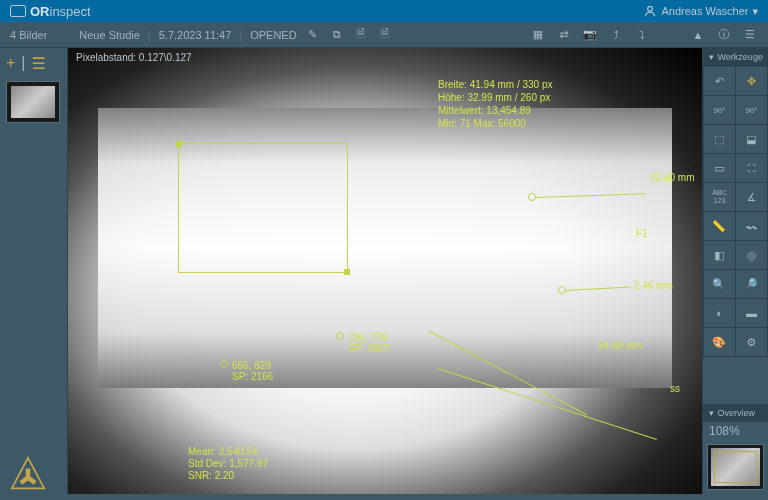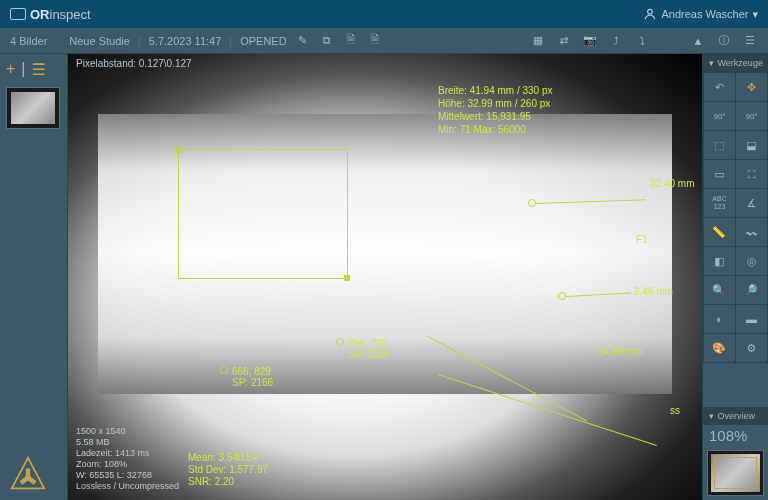--- a/index.html
+++ b/index.html
@@ -1,17 +1,17 @@
 <!DOCTYPE html>
 <html><head>
 <meta charset="utf-8">
 <style>
 *{margin:0;padding:0;box-sizing:border-box;font-family:Arial,sans-serif}
 body{width:768px;height:500px;background:#3d5866;overflow:hidden;position:relative}
-.top-bar{height:28px;background:#0c4a6e;display:flex;align-items:center;padding:0 10px;color:#b8c8d0;font-size:12px;justify-content:space-between}
+.top-bar{height:22px;background:#0369a1;display:flex;align-items:center;padding:0 10px;color:#b8c8d0;font-size:12px;justify-content:space-between}
 .logo{display:flex;align-items:center;gap:4px}
 .logo-icon{width:16px;height:12px;border:1.5px solid #b8c8d0;border-radius:2px}
 .logo-text{font-size:13px}
 .logo-text .bold{font-weight:bold;color:#d8e4ea}
 .user{display:flex;align-items:center;gap:4px;font-size:11px}
 .sub-bar{height:26px;background:#3d5866;display:flex;align-items:center;padding:0 10px;color:#9fb4bf;font-size:11px;border-bottom:1px solid #2d4450;gap:8px}
 .sub-bar .divider{color:#5a7080}
 .sub-right{margin-left:auto;display:flex;gap:10px}
 .icon-btn{width:16px;height:16px;display:inline-flex;align-items:center;justify-content:center;color:#9fb4bf;cursor:pointer}
 .main{display:flex;height:446px}
@@ -58,21 +58,21 @@
         <circle cx="12" cy="8" r="4"></circle>
         <path d="M4 21c0-4 4-7 8-7s8 3 8 7"></path>
       </svg>
     <span>Andreas Wascher</span>
     <span>▾</span>
   </div>
 </div>
 
 <div class="sub-bar">
   <span>4 Bilder</span>
-  <span style="margin-left:14px">Neue Studie</span>
+  <span style="margin-left:24px">Neue Studie</span>
   <span class="divider">|</span>
   <span>5.7.2023 11:47</span>
   <span class="divider">|</span>
   <span>OPENED</span>
   <span class="icon-btn">✎</span>
   <span class="icon-btn">⧉</span>
   <span class="icon-btn">🗎</span>
   <span class="icon-btn">🗎</span>
   <div class="sub-right">
     <span class="icon-btn">▦</span>
@@ -104,59 +104,51 @@
     <div class="xray-img"></div>
 
     <div class="roi-box">
       <div class="roi-handle tl"></div>
       <div class="roi-handle br"></div>
     </div>
 
     <div class="measure measure-info">
       <div class="m-label">Breite: 41.94 mm / 330 px</div>
       <div class="m-label">Höhe: 32.99 mm / 260 px</div>
-      <div class="m-label">Mittelwert: 15,931.95</div>
+      <div class="m-label">Mittelwert: 13,454.89</div>
       <div class="m-label">Min: 71  Max: 56000</div>
     </div>
 
     <div class="point" style="top:145px;left:460px"></div>
     <div class="line" style="top:149px;left:468px;width:110px;transform:rotate(-2deg)"></div>
     <div class="measure" style="top:124px;left:582px">32.40 mm</div>
 
     <div class="measure" style="top:180px;left:568px">F1</div>
 
     <div class="point" style="top:238px;left:490px"></div>
     <div class="line" style="top:242px;left:498px;width:65px;transform:rotate(-3deg)"></div>
     <div class="measure" style="top:232px;left:566px">2.46 mm</div>
 
     <div class="line" style="top:282px;left:360px;width:180px;transform:rotate(28deg)"></div>
     <div class="measure" style="top:292px;left:530px">34.60 mm</div>
 
     <div class="line" style="top:320px;left:370px;width:230px;transform:rotate(18deg)"></div>
-    <div class="measure" style="top:351px;left:602px">ss</div>
+    <div class="measure" style="top:335px;left:602px">ss</div>
 
     <div class="point" style="top:284px;left:268px"></div>
     <div class="measure" style="top:284px;left:280px">
       <div>796, 776</div>
-        <div>SP: 1629</div>
+        <div>SP: 1857</div>
     </div>
     <div class="point" style="top:312px;left:152px"></div>
     <div class="measure" style="top:312px;left:164px">
       <div>666, 829</div>
         <div>SP: 2166</div>
     </div>
 
-    <div class="bottom-info">
-      <div>1500 x 1540</div>
-      <div>5.58 MB</div>
-      <div>Ladezeit: 1413 ms</div>
-      <div>Zoom: 108%</div>
-      <div>W: 65535 L: 32768</div>
-      <div>Lossless / Uncompressed</div>
-    </div>
     <div class="bottom-stats">
       <div>Mean: 3,540.54</div>
       <div>Std Dev: 1,577.97</div>
       <div>SNR: 2.20</div>
     </div>
   </div>
 
   <div class="right-panel">
     <div class="panel-header">
         <span>▾</span>
@@ -188,21 +180,21 @@
       <div class="tool-cell">◐</div>
       <div class="tool-cell">▬</div>
       <div class="tool-cell">🎨</div>
       <div class="tool-cell">⚙</div>
     </div>
     <div class="overview">
       <div class="panel-header">
           <span>▾</span>
           <span>Overview</span>
         </div>
-      <div style="color:#9fb4bf;font-size:15px;padding:2px 6px">108%</div>
+      <div style="color:#9fb4bf;font-size:12px;padding:2px 6px">108%</div>
       <div class="ov-thumb">
           <div class="ov-rect"></div>
         </div>
     </div>
   </div>
 </div>
 
 <svg class="rad-icon" viewBox="0 0 40 40">
     <polygon points="20,2 38,36 2,36" fill="none" stroke="#c5a347" stroke-width="2"></polygon>
     <circle cx="20" cy="24" r="3" fill="#c5a347"></circle>

